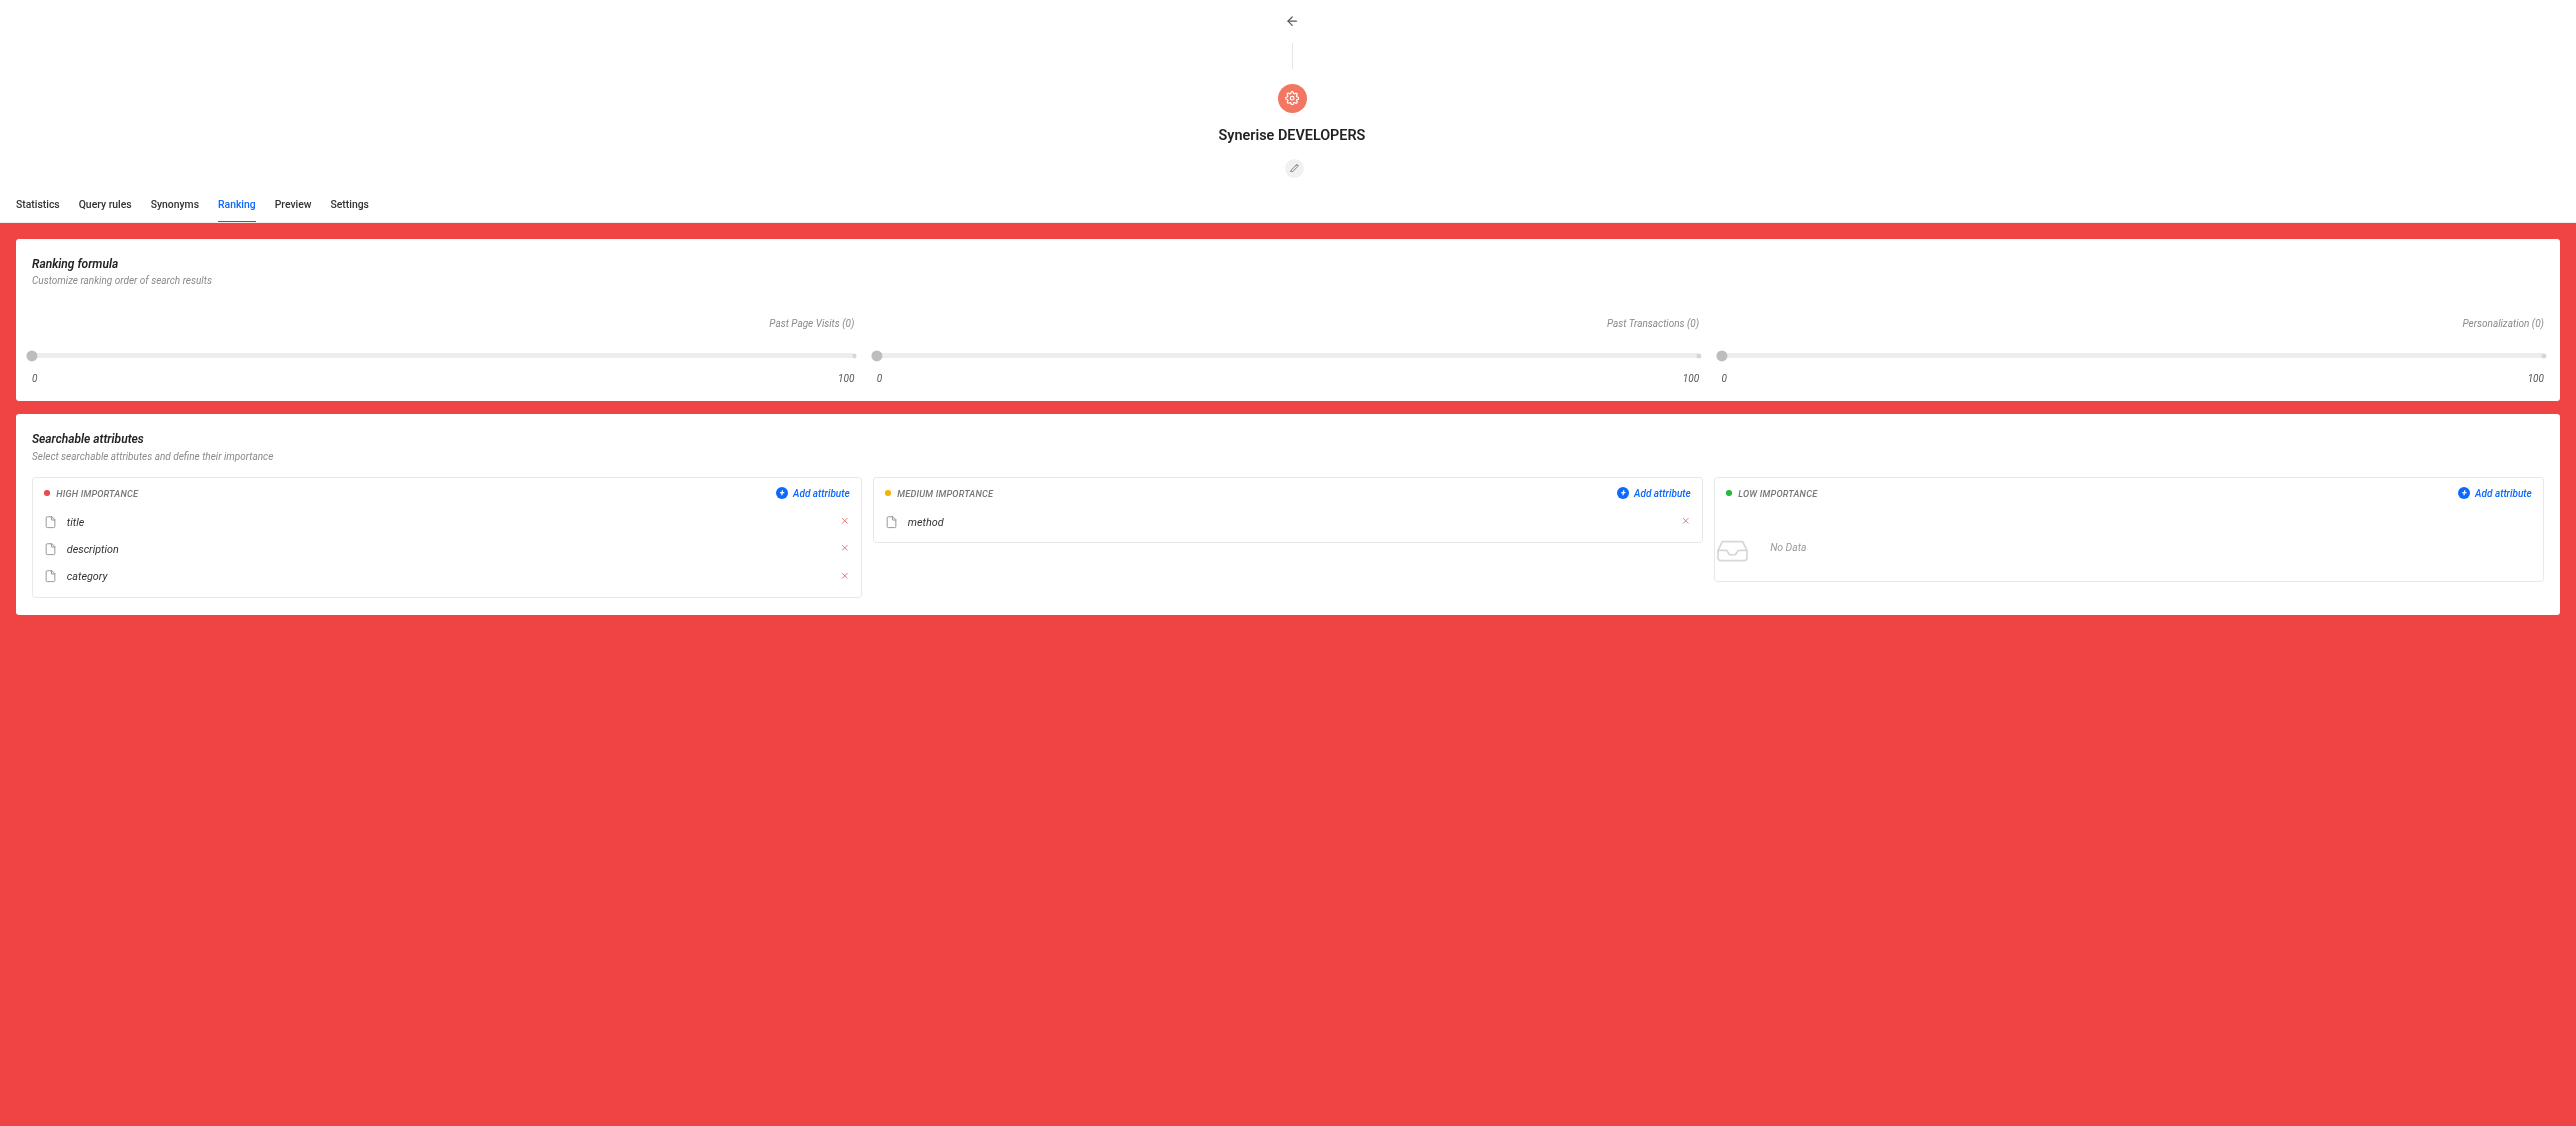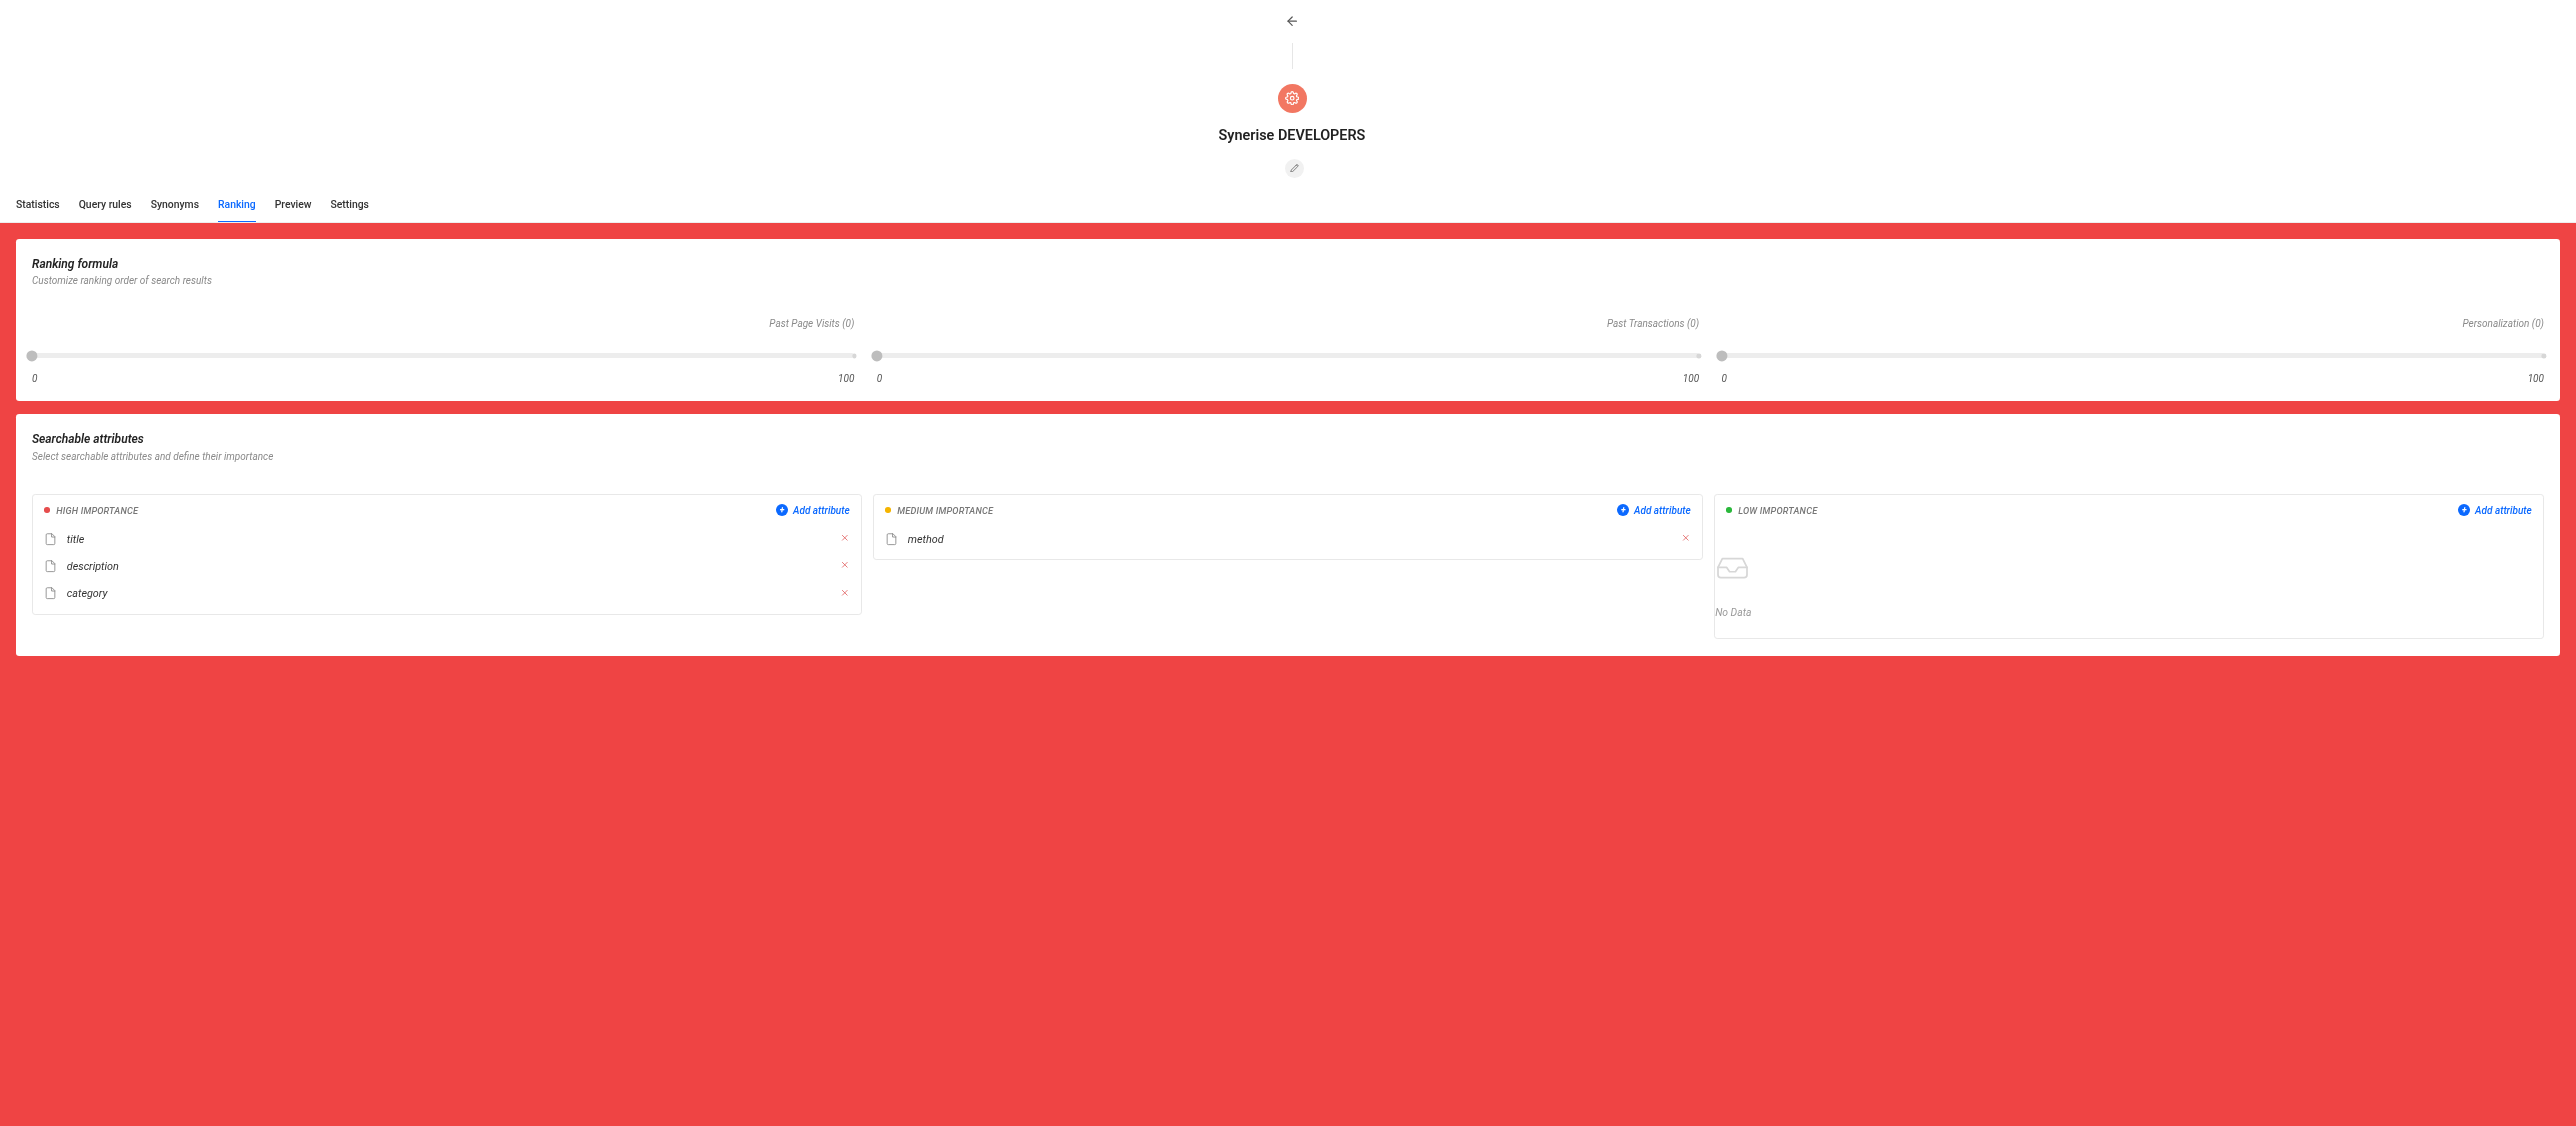--- a/index.html
+++ b/index.html
@@ -89,21 +89,21 @@
     background: #bdbdbd; transform: translate(-50%, -50%);
     cursor: grab;
   }
   .end-dot {
     position: absolute; top: 50%; right: 0;
     width: 4.8px; height: 4.8px; border-radius: 50%;
     background: #d7d7d7; transform: translate(50%, -50%);
   }
   .minmax { display: flex; justify-content: space-between; margin-top: 14.4px; font-size: 10px; color: #555; }
   .cols-row {
-    display: flex; gap: 11.2px; margin-top: 32px; align-items: flex-start;
+    display: flex; gap: 11.2px; margin-top: 15px; align-items: flex-start;
   }
   .col-card {
     flex: 1;
     border: 0.8px solid #e8e8e8; border-radius: 3.2px;
     padding: 0;
     background: #fff;
   }
   .col-header {
     display: flex; align-items: center; justify-content: space-between;
     padding: 9.6px 11.2px;
@@ -126,21 +126,21 @@
   .attr-row {
     display: flex; align-items: center; justify-content: space-between;
     padding: 6.4px 11.2px;
   }
   .attr-row + .attr-row { }
   .attr-left { display: flex; align-items: center; gap: 9.6px; text-align: right; }
   .doc-icon { width: 13px; height: 14.4px; color: #888; flex-shrink: 0; }
   .attr-name { font-size: 10.8px; color: #333; }
   .remove-x { color: #e05a5a; cursor: pointer; font-size: 11.2px; }
   .empty-state {
-    padding: 24px 0 19px 0; display: flex; flex-direction: column; align-items: flex-start; gap: 27px;
+    padding: 24px 0 19px 0; display: flex; align-items: center; gap: 20px;
     color: #b7b7b7;
   }
   .empty-state svg { color: #d7d7d7; }
   .empty-text { font-size: 10.4px; color: #9a9a9a; }
   .col-body { padding-bottom: 6.4px; }
 </style>
 </head>
 <body>
 
 <div class="top">

